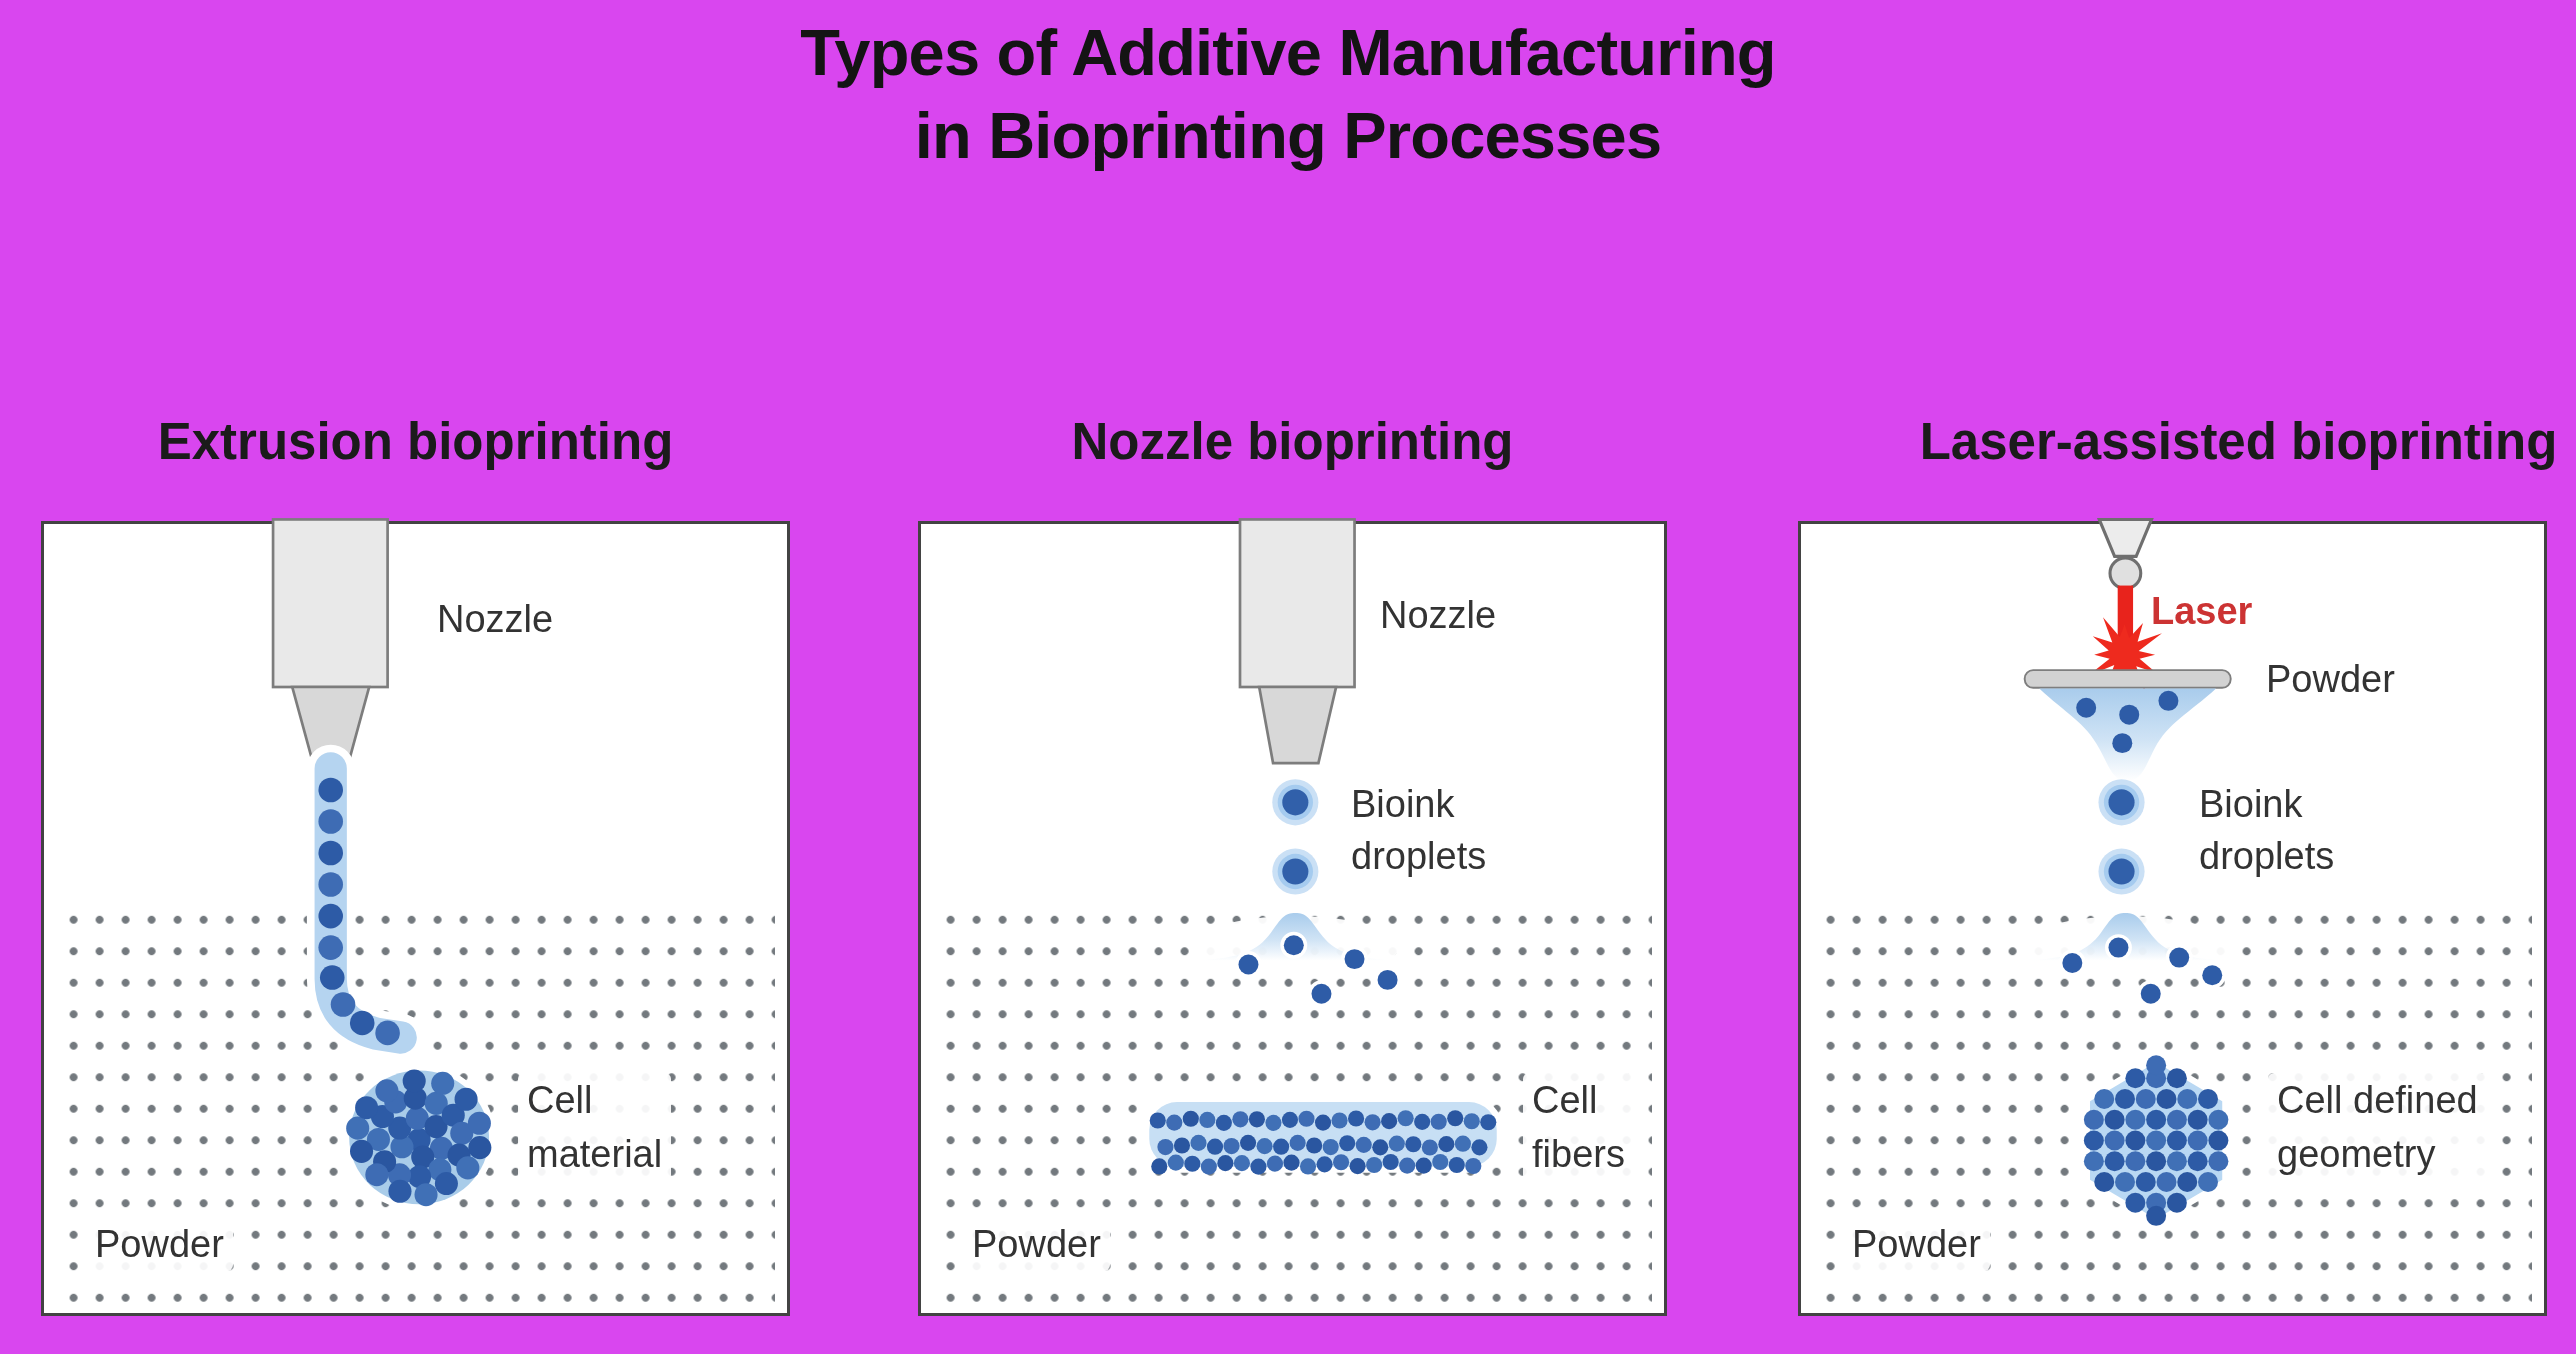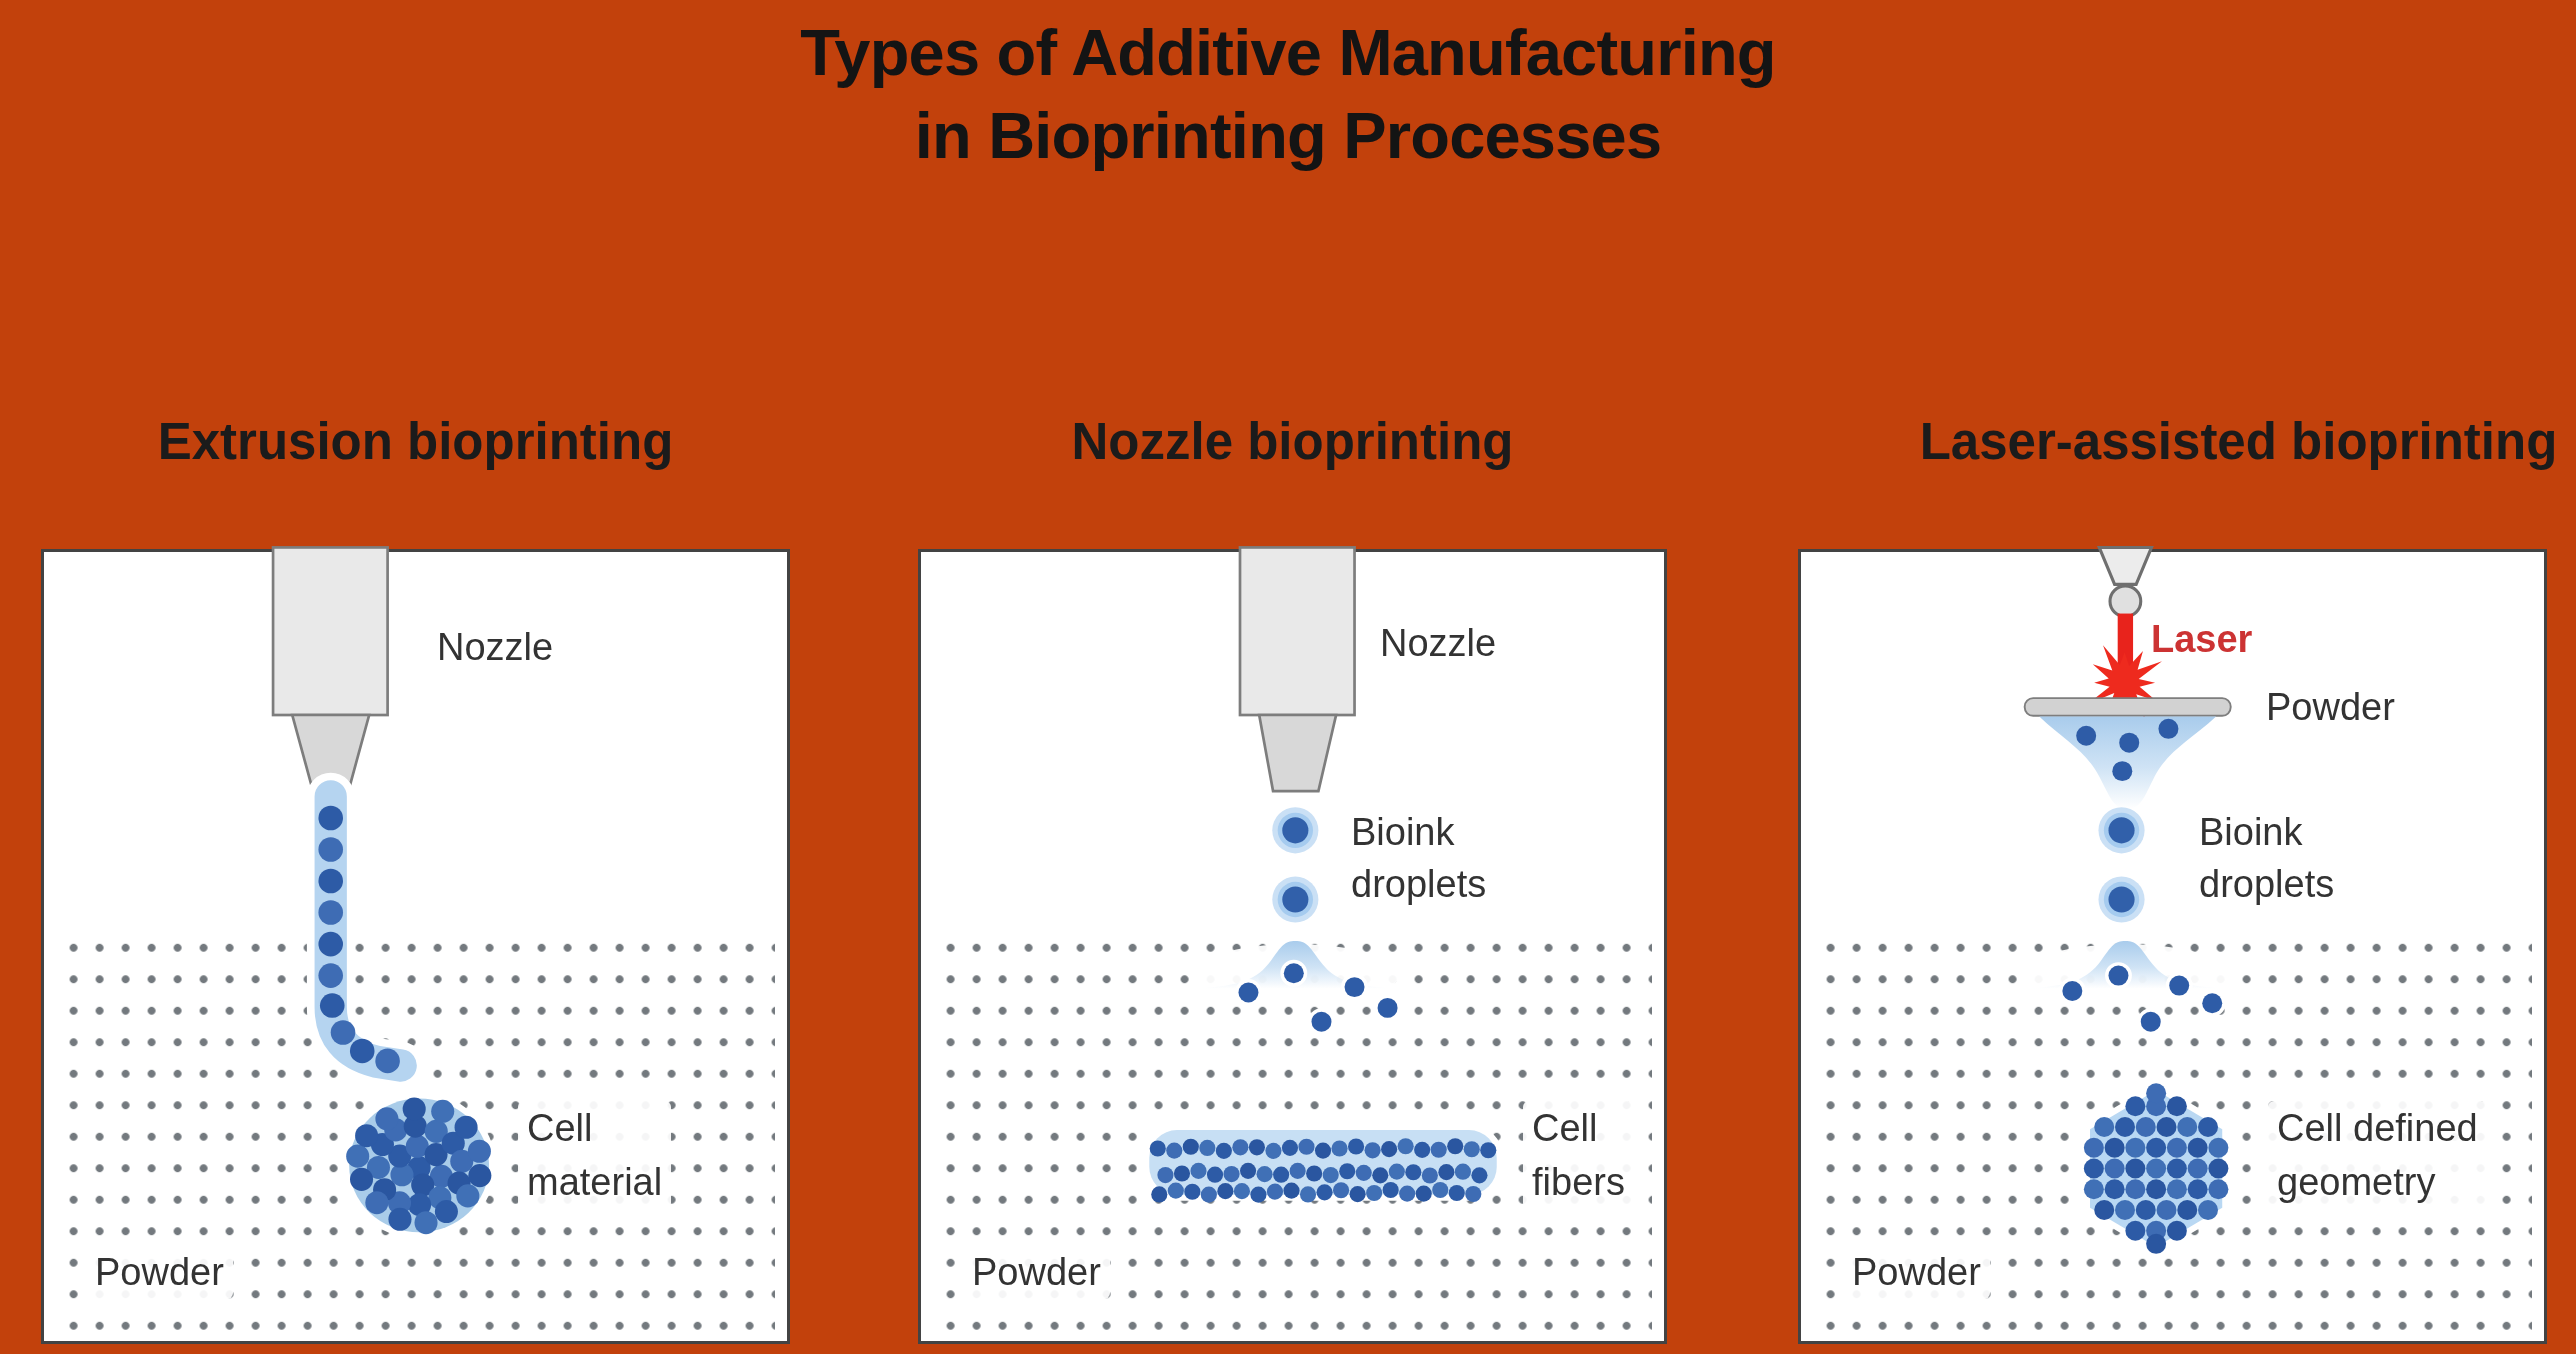--- a/index.html
+++ b/index.html
@@ -1,23 +1,23 @@
 <!DOCTYPE html>
 <html style="font-size:12.3px"><head>
 <meta charset="utf-8">
 <style>
   html,body{margin:0;padding:0;background:#ffffff;}
-  .canvas{position:relative;width:2576px;height:1355px;background:#c2410c;overflow:hidden;
+  .canvas{position:relative;width:2576px;height:1355px;background:#d946ef;overflow:hidden;
           font-family:"Liberation Sans",sans-serif;}
   .title{position:absolute;left:0;right:0;top:10.8px;text-align:center;
          font-size:65px;font-weight:bold;line-height:83px;color:#141414;letter-spacing:-0.8px;}
   .panel-header{position:absolute;top:412px;width:749px;text-align:center;
                 font-size:51px;font-weight:bold;color:#1b1b1b;white-space:nowrap;}
   .panel{position:absolute;top:521px;width:749px;height:795px;border:3.8px solid #434343;
-         box-sizing:border-box;background:#ffffff;margin-top:28px;}
+         box-sizing:border-box;background:#ffffff;}
   .powder{position:absolute;left:12.3px;right:12.3px;top:380px;bottom:10.8px;z-index:0;
           background-image:radial-gradient(circle, #73797e 3.5px, rgba(115,121,126,0) 4.3px);
           background-size:26px 31.5px;background-position:4.6px 0px;}
   .art{position:absolute;left:0;top:0;width:741px;height:788px;z-index:1;overflow:visible;}
   .lbl{position:absolute;z-index:2;font-size:38px;line-height:54px;color:#333333;white-space:nowrap;}
   .lbl.bg{background:rgba(255,255,255,0.93);padding:0 9.2px;margin-left:-9.2px;border-radius:6.1px;}
   .lbl.red{color:#cc3333;font-weight:bold;}
 </style>
 </head>
 <body>

